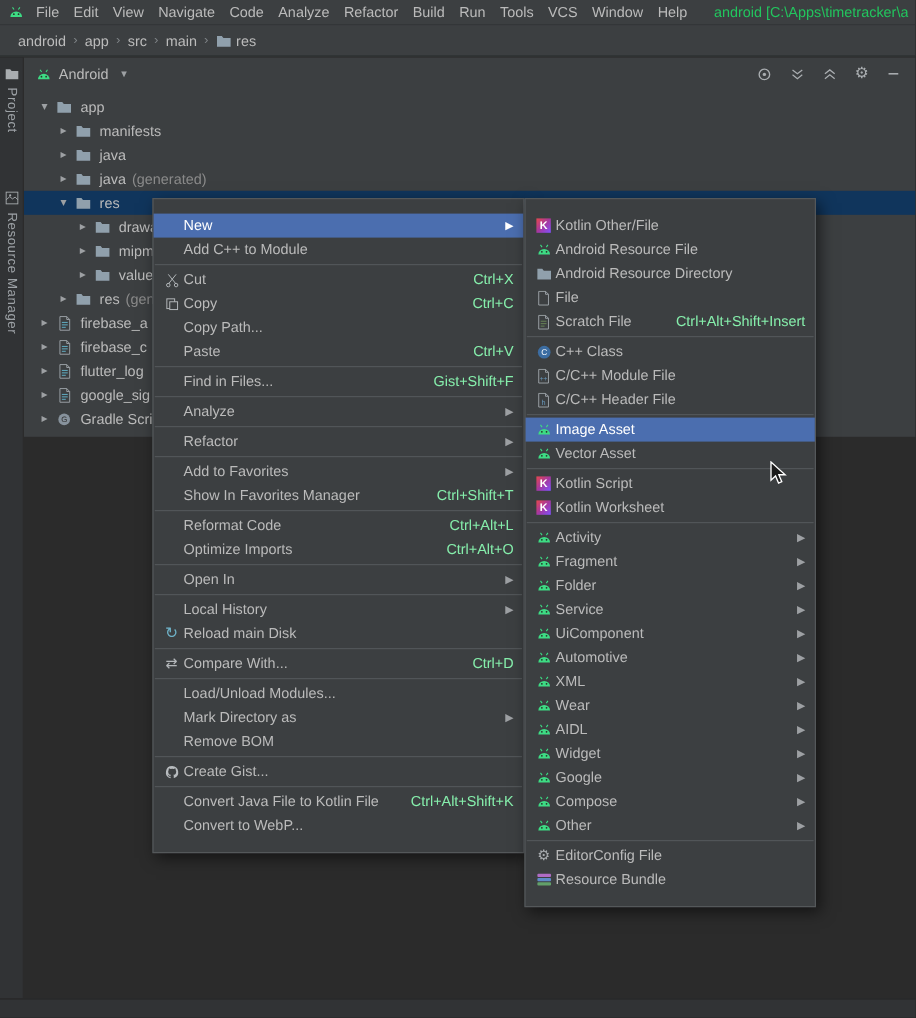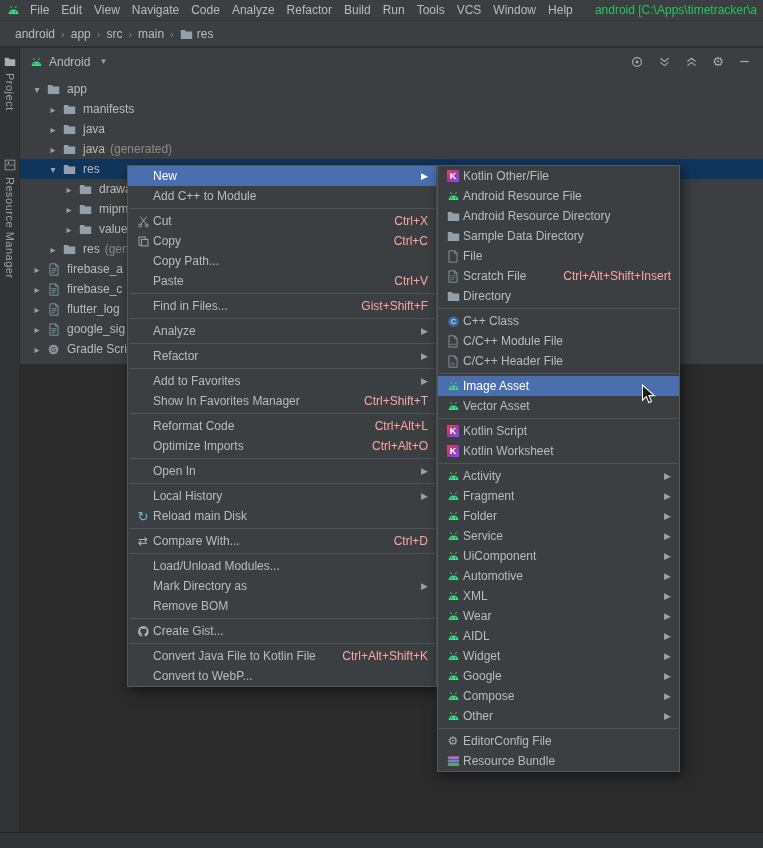--- a/index.html
+++ b/index.html
@@ -35,25 +35,25 @@
   .trow { height:20px; display:flex; align-items:center; padding-left:9px; white-space:nowrap; }
   .trow.selected { background:var(--tree-selection,#10355c); }
   .tind { flex:none; }
   .tchev { width:16px; flex:none; font-size:10px; color:#9da0a3; text-align:center; }
   .ticon { width:17px; flex:none; display:inline-flex; justify-content:center; }
   .tlabel { padding-left:5px; }
   .tsuffix { color:#8a8a8a; padding-left:5px; }
 
   .statusbar { position:absolute; left:0; right:0; bottom:0; height:16px; background:#313335; border-top:1px solid #262626; }
 
-  .menu { position:absolute; background:#3c3f41; border:1px solid #54585a; box-shadow:3px 4px 12px rgba(0,0,0,.55); padding:0 0; z-index:5; }
+  .menu { position:absolute; background:#3c3f41; border:1px solid #54585a; box-shadow:3px 4px 12px rgba(0,0,0,.55); padding:12px 0; z-index:5; }
   .mi { height:20px; display:flex; align-items:center; padding:0 8px 0 5px; color:#bbbbbb; }
   .mi .gut { width:20px; flex:none; display:inline-flex; justify-content:center; align-items:center; }
   .mi .lbl { white-space:nowrap; }
-  .mi .sc { margin-left:auto; padding-left:26px; color:#fca5a5; white-space:nowrap; }
+  .mi .sc { margin-left:auto; padding-left:26px; color:#86efac; white-space:nowrap; }
   .mi .arr { margin-left:auto; padding-left:12px; color:#9da0a3; font-size:9px; }
   .mi.selected { background:var(--menu-selection,#4b6eaf); color:#ffffff; }
   .mi.selected .arr { color:#ffffff; }
   .msep { height:1px; background:#515558; margin:2px 1px; }
 
   .icon { display:inline-flex; align-items:center; justify-content:center; line-height:1; }
   .kicon { width:12px; height:12px; background:linear-gradient(135deg,#e5484d 0%,#a637a0 50%,#7f52ff 100%); color:#fff; font-size:9px; font-weight:bold; display:inline-flex; align-items:center; justify-content:center; }
   .glyph { font-family:"DejaVu Sans",sans-serif; line-height:1; }
   .cursor { position:absolute; z-index:9; left:641px; top:384px; }
 </style>
@@ -541,30 +541,20 @@
           <svg width="13" height="12" viewBox="0 0 16 14">
             <path d="M1 2h5l1.6 2H15v9H1z" fill="#90a0ac"></path>
           </svg>
         </span>
       </span>
       <span class="lbl">Android Resource Directory</span>
     </div>
     <div class="mi">
       <span class="gut">
         <span class="icon">
-          <svg width="13" height="12" viewBox="0 0 16 14">
-            <path d="M1 2h5l1.6 2H15v9H1z" fill="#90a0ac"></path>
-          </svg>
-        </span>
-      </span>
-      <span class="lbl">Sample Data Directory</span>
-    </div>
-    <div class="mi">
-      <span class="gut">
-        <span class="icon">
           <svg width="12" height="13" viewBox="0 0 14 16">
             <path d="M2 1h7l3 3v11H2z" fill="none" stroke="#9aa0a6"></path>
             <path d="M9 1v3h3" fill="none" stroke="#9aa0a6"></path>
           </svg>
         </span>
       </span>
       <span class="lbl">File</span>
     </div>
     <div class="mi">
       <span class="gut">
@@ -572,30 +562,20 @@
           <svg width="12" height="13" viewBox="0 0 14 16">
             <path d="M2 1h7l3 3v11H2z" fill="none" stroke="#9aa0a6"></path>
             <path d="M9 1v3h3" fill="none" stroke="#9aa0a6"></path>
             <path d="M4 7h6M4 9.5h6M4 12h4" stroke="#6a8759"></path>
           </svg>
         </span>
       </span>
       <span class="lbl">Scratch File</span>
       <span class="sc">Ctrl+Alt+Shift+Insert</span>
     </div>
-    <div class="mi">
-      <span class="gut">
-        <span class="icon">
-          <svg width="13" height="12" viewBox="0 0 16 14">
-            <path d="M1 2h5l1.6 2H15v9H1z" fill="#90a0ac"></path>
-          </svg>
-        </span>
-      </span>
-      <span class="lbl">Directory</span>
-    </div>
     <div class="msep"></div>
     <div class="mi">
       <span class="gut">
         <span class="icon">
           <svg width="13" height="13" viewBox="0 0 16 16">
             <circle cx="8" cy="8" r="6.5" fill="#3c6da2"></circle>
             <text x="8" y="11" text-anchor="middle" font-size="8.5" fill="#fff">C</text>
           </svg>
         </span>
       </span>

